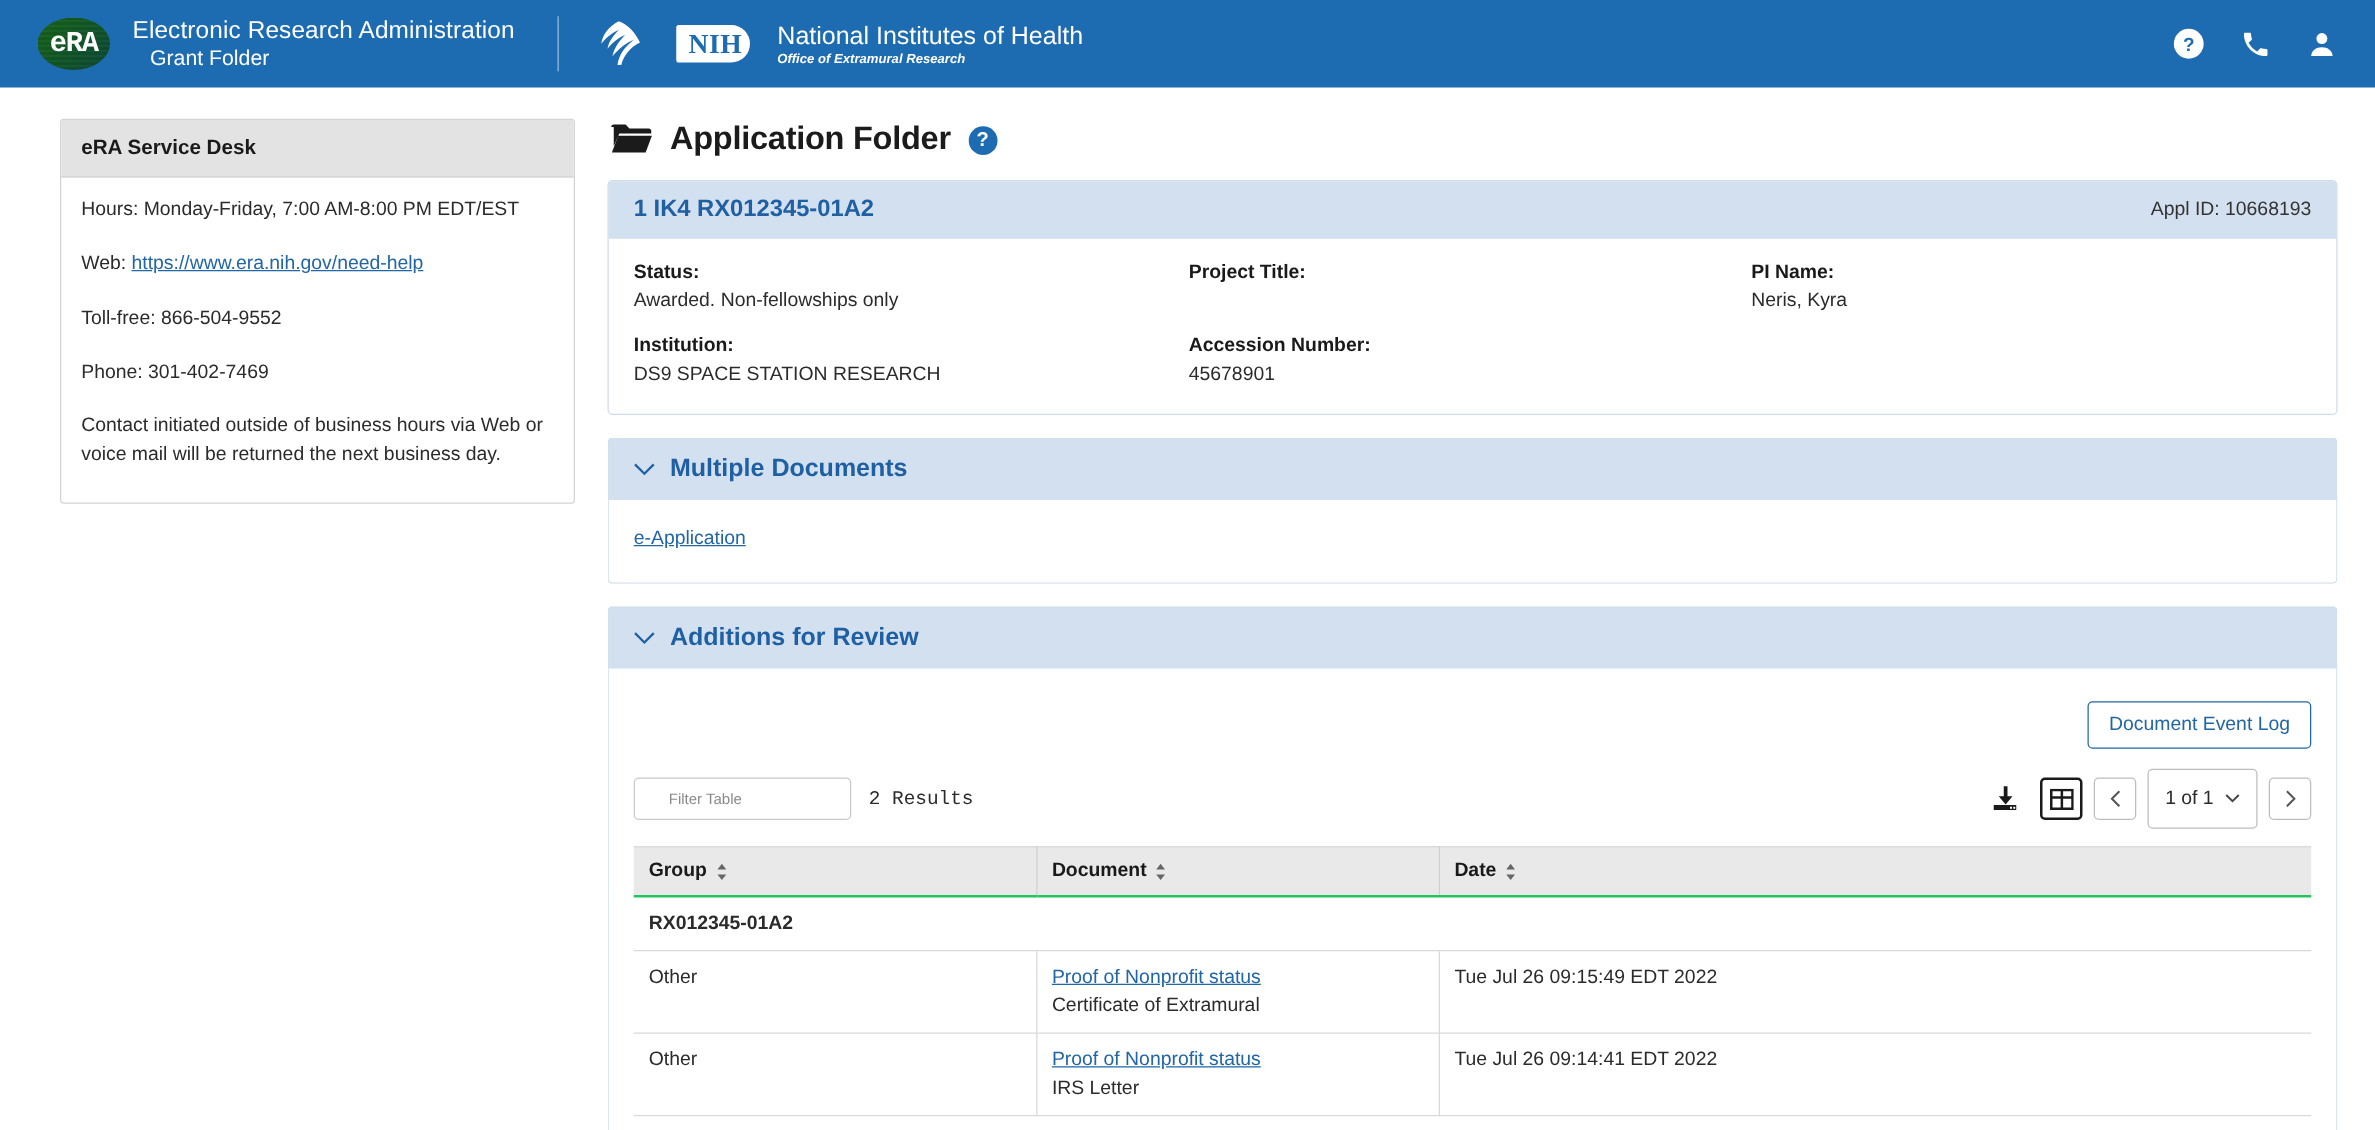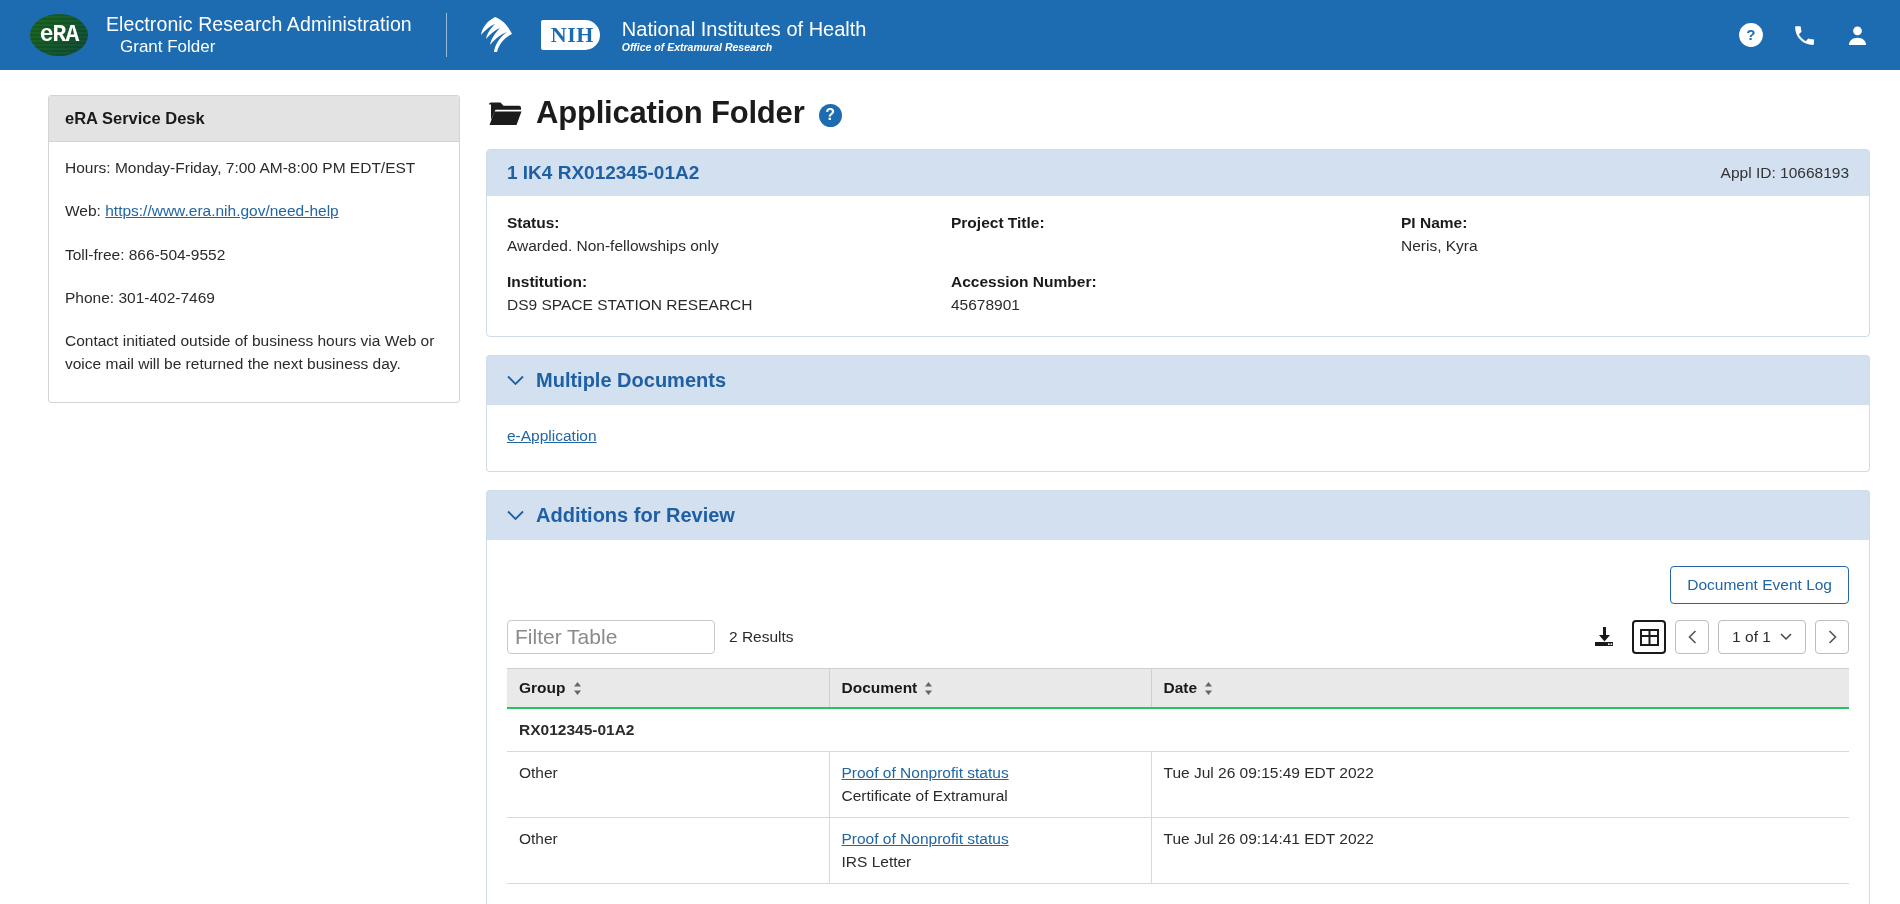--- a/index.html
+++ b/index.html
@@ -111,21 +111,21 @@
   
   .main { flex: 1; min-width: 0; }
 
   .page-title {
     display: flex;
     align-items: center;
     gap: 14px;
     margin: 0 0 18px 2px;
   }
   .page-title h1 {
-    font-size: 31px;
+    font-size: 26px;
     font-weight: bold;
     margin: 0;
     color: #1b1b1b;
     letter-spacing: -.2px;
   }
   .help-circle {
     width: 23px; height: 23px;
     border-radius: 50%;
     background: #1d6cb1;
     color: #fff;
@@ -228,52 +228,52 @@
     font-family: "Liberation Sans", sans-serif;
   }
   .tbl-controls {
     display: flex;
     align-items: center;
     justify-content: space-between;
     margin-bottom: 14px;
   }
   .tbl-controls-left { display: flex; align-items: center; gap: 14px; }
   .filter-input {
-    width: 208px;
+    width: 174px;
     height: 34px;
     border: 1px solid #c9c9c9;
     border-radius: 4px;
-    padding: 0 7px;
-    font-size: 21px;
+    padding: 0 27px;
+    font-size: 12px;
     color: #444;
     font-family: "Liberation Sans", sans-serif;
     background: #fff;
   }
   .filter-input::placeholder { color: #8a8a8a; }
-  .results-count { font-size: 15.5px; color: #2b2b2b; }
+  .results-count { font-size: 15.5px; color: #2b2b2b; font-family: Liberation Mono, monospace; }
   .tbl-controls-right { display: flex; align-items: center; gap: 9px; }
   .icon-btn {
     width: 34px; height: 34px;
     border: 1px solid #bdbdbd;
     border-radius: 4px;
     background: #fff;
     display: flex; align-items: center; justify-content: center;
     cursor: pointer;
     color: #333;
     font-size: 15px;
   }
   .icon-plain {
     border: none; background: transparent;
     width: 30px; height: 30px;
     display: flex; align-items: center; justify-content: center;
     cursor: pointer; margin-right: 4px;
   }
   .icon-btn.dark { border: 2px solid #1a1a1a; }
   .page-select {
-    height: 34px;
+    height: 48px;
     min-width: 88px;
     border: 1px solid #bdbdbd;
     border-radius: 4px;
     background: #fff;
     display: flex; align-items: center; justify-content: center;
     gap: 9px;
     font-size: 15.5px;
     color: #2b2b2b;
     padding: 0 12px;
     cursor: pointer;

